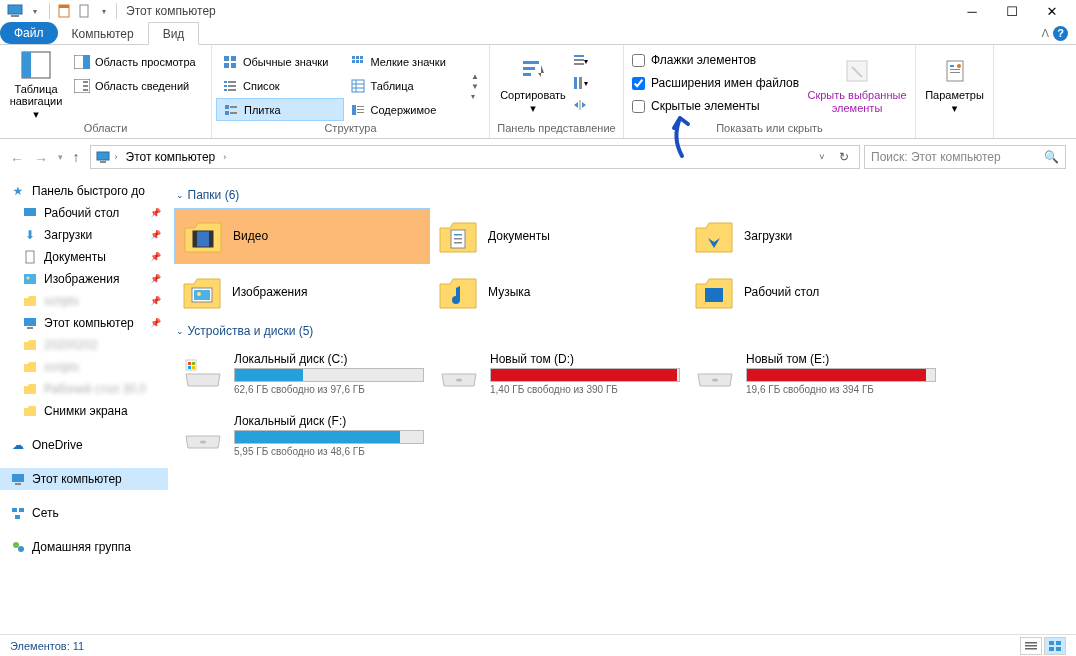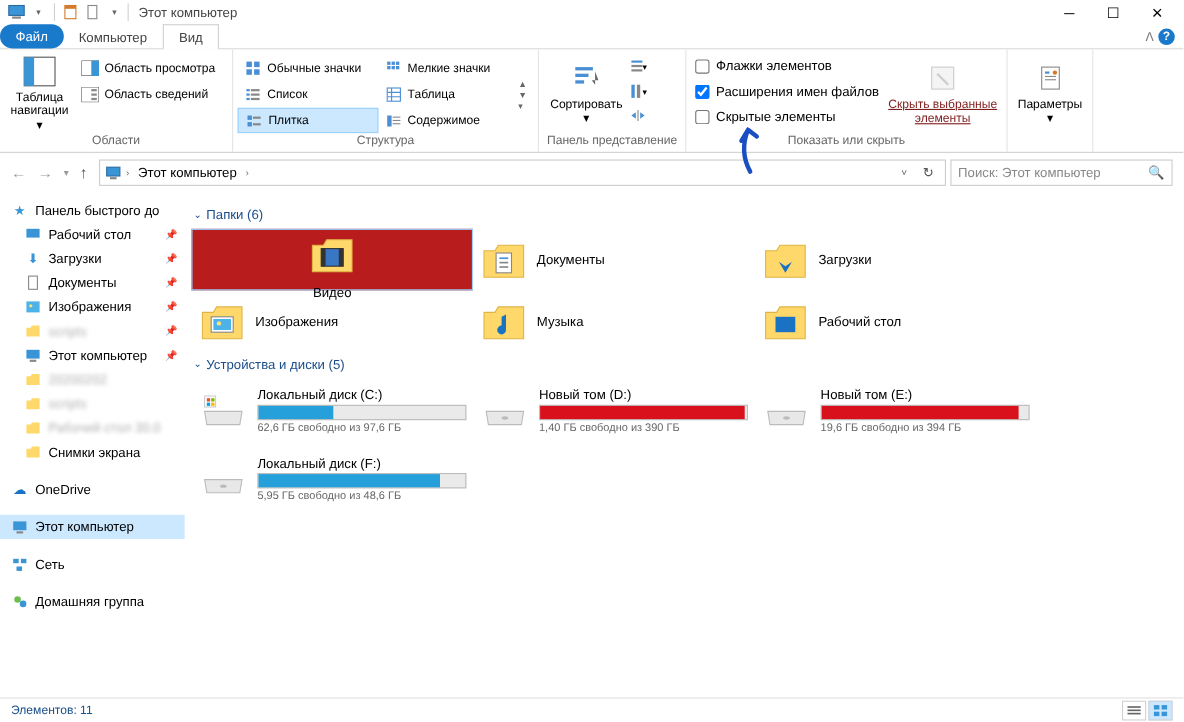--- a/index.html
+++ b/index.html
@@ -58,21 +58,21 @@
 .side-item.root { padding-left: 10px; }
 .side-sep { height: 12px; }
 .icon16 { width: 16px; height: 16px; display: inline-flex; align-items: center; justify-content: center; flex-shrink: 0; }
 .blur { color: transparent; text-shadow: 0 0 4px #aaa; }
 
 .content { flex: 1; padding: 8px 6px; overflow: hidden; }
 .grp-hdr { color: #1a4e8a; font-size: 12px; padding: 4px 2px 6px; display: flex; align-items: center; gap: 4px; }
 .grp-hdr .chev { font-size: 9px; }
 .folder-grid { display: flex; flex-wrap: wrap; gap: 0; }
 .folder-tile { width: 256px; height: 56px; display: flex; align-items: center; gap: 10px; padding: 4px 8px; }
-.folder-tile.sel { border: 1px solid #99d1ff; background: #b91c1c; flex-direction: column; }
+.folder-tile.sel { border: 1px solid #99d1ff; background: #fdba74; }
 .folder-tile .ficon { width: 40px; height: 40px; display: flex; align-items: center; justify-content: center; }
 .drive-grid { display: flex; flex-wrap: wrap; gap: 4px 0; }
 .drive-tile { width: 256px; height: 58px; display: flex; align-items: center; gap: 10px; padding: 4px 8px; }
 .drive-tile .dicon { width: 42px; height: 36px; display: flex; align-items: center; justify-content: center; }
 .drive-info { flex: 1; display: flex; flex-direction: column; gap: 2px; }
 .drive-bar { width: 190px; height: 14px; border: 1px solid #bcbcbc; background: #eaeaea; position: relative; }
 .drive-bar-fill { height: 100%; }
 .drive-sub { font-size: 10px; color: #666; }
 
 
@@ -305,21 +305,21 @@
           </label>
         <label class="rg-check">
             <input type="checkbox" checked="" style="">
             <span>Расширения имен файлов</span>
           </label>
         <label class="rg-check">
             <input type="checkbox" style="">
             <span>Скрытые элементы</span>
           </label>
       </div>
-      <div class="rg-bigbtn" style="width:106px;color:#7f1d1d;text-decoration:underline;">
+      <div class="rg-bigbtn" style="width:106px;color:#a21caf;">
         <span class="big-icon">
             <svg width="30" height="28">
               <rect x="5" y="4" width="20" height="20" fill="#f4f4f4" stroke="#ccc"></rect>
               <line x1="10" y1="10" x2="20" y2="20" stroke="#ccc" stroke-width="2"></line>
             </svg>
           </span>
         <span class="lbl">Скрыть выбранные элементы</span>
       </div>
     </div>
     <div class="ribbon-group-label">Показать или скрыть</div>

